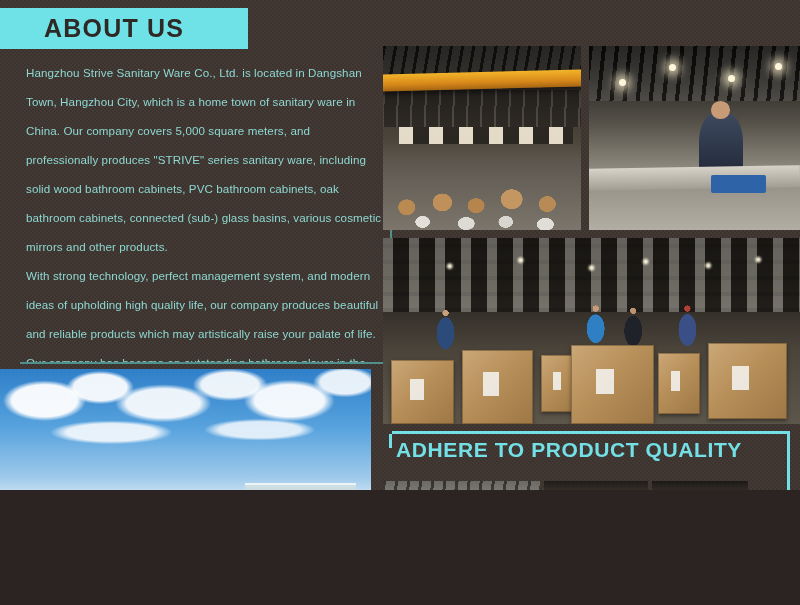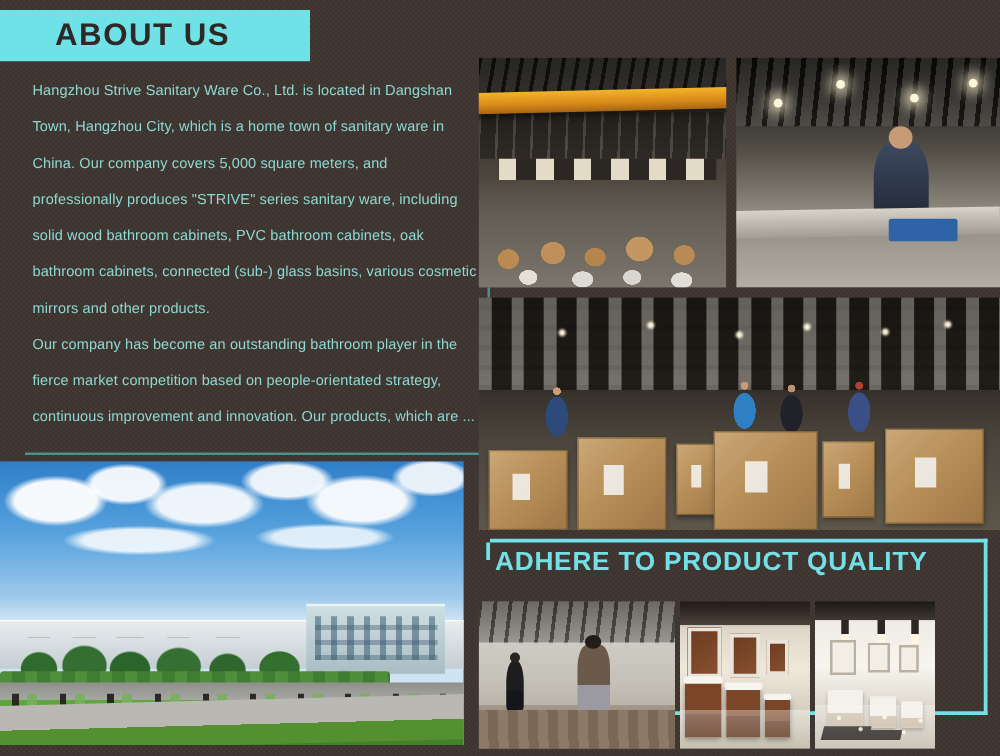--- a/index.html
+++ b/index.html
@@ -12,21 +12,21 @@
     width: 800px;
     height: 605px;
     overflow: hidden;
     font-family: "Liberation Sans", sans-serif;
   }
 
   
   #page {
     position: relative;
     width: 800px;
-    height: 605px;
+    height: 490px;
     background-color: #3c322e;
     background-image:
       linear-gradient(45deg, rgba(255,255,255,.035) 25%, transparent 25%, transparent 75%, rgba(255,255,255,.035) 75%),
       linear-gradient(45deg, rgba(255,255,255,.035) 25%, transparent 25%, transparent 75%, rgba(255,255,255,.035) 75%);
     background-size: 4px 4px;
     background-position: 0 0, 2px 2px;
     overflow: hidden;
   }
 
   
@@ -420,20 +420,21 @@
 <body>
 
 <div id="page">
 
   <div id="about-banner">
     <span class="title">ABOUT US</span>
   </div>
 
   <div id="intro-panel">
     <p>Hangzhou Strive Sanitary Ware Co., Ltd. is located in Dangshan Town, Hangzhou City, which is a home town of sanitary ware in China. Our company covers 5,000 square meters, and professionally produces "STRIVE" series sanitary ware, including solid wood bathroom cabinets, PVC bathroom cabinets, oak bathroom cabinets, connected (sub-) glass basins, various cosmetic mirrors and other products.</p>
+    <p>With strong technology, perfect management system, and modern ideas of upholding high quality life, our company produces beautiful and reliable products which may artistically raise your palate of life.</p>
     <p><span>Our company has become an outstanding bathroom player in the fierce market competition based on people-orientated strategy, continuous improvement and innovation. Our products, which are ...</span> </p>
   </div>
 
   <div class="photo" id="photo-crane" style="left:383px; top:46px; width:198px; height:184px;">
     <div class="scene">
       <div class="truss"></div>
       <div class="roofline"></div>
       <div class="beam"></div>
       <div class="windows"></div>
       <div class="cartons"></div>

